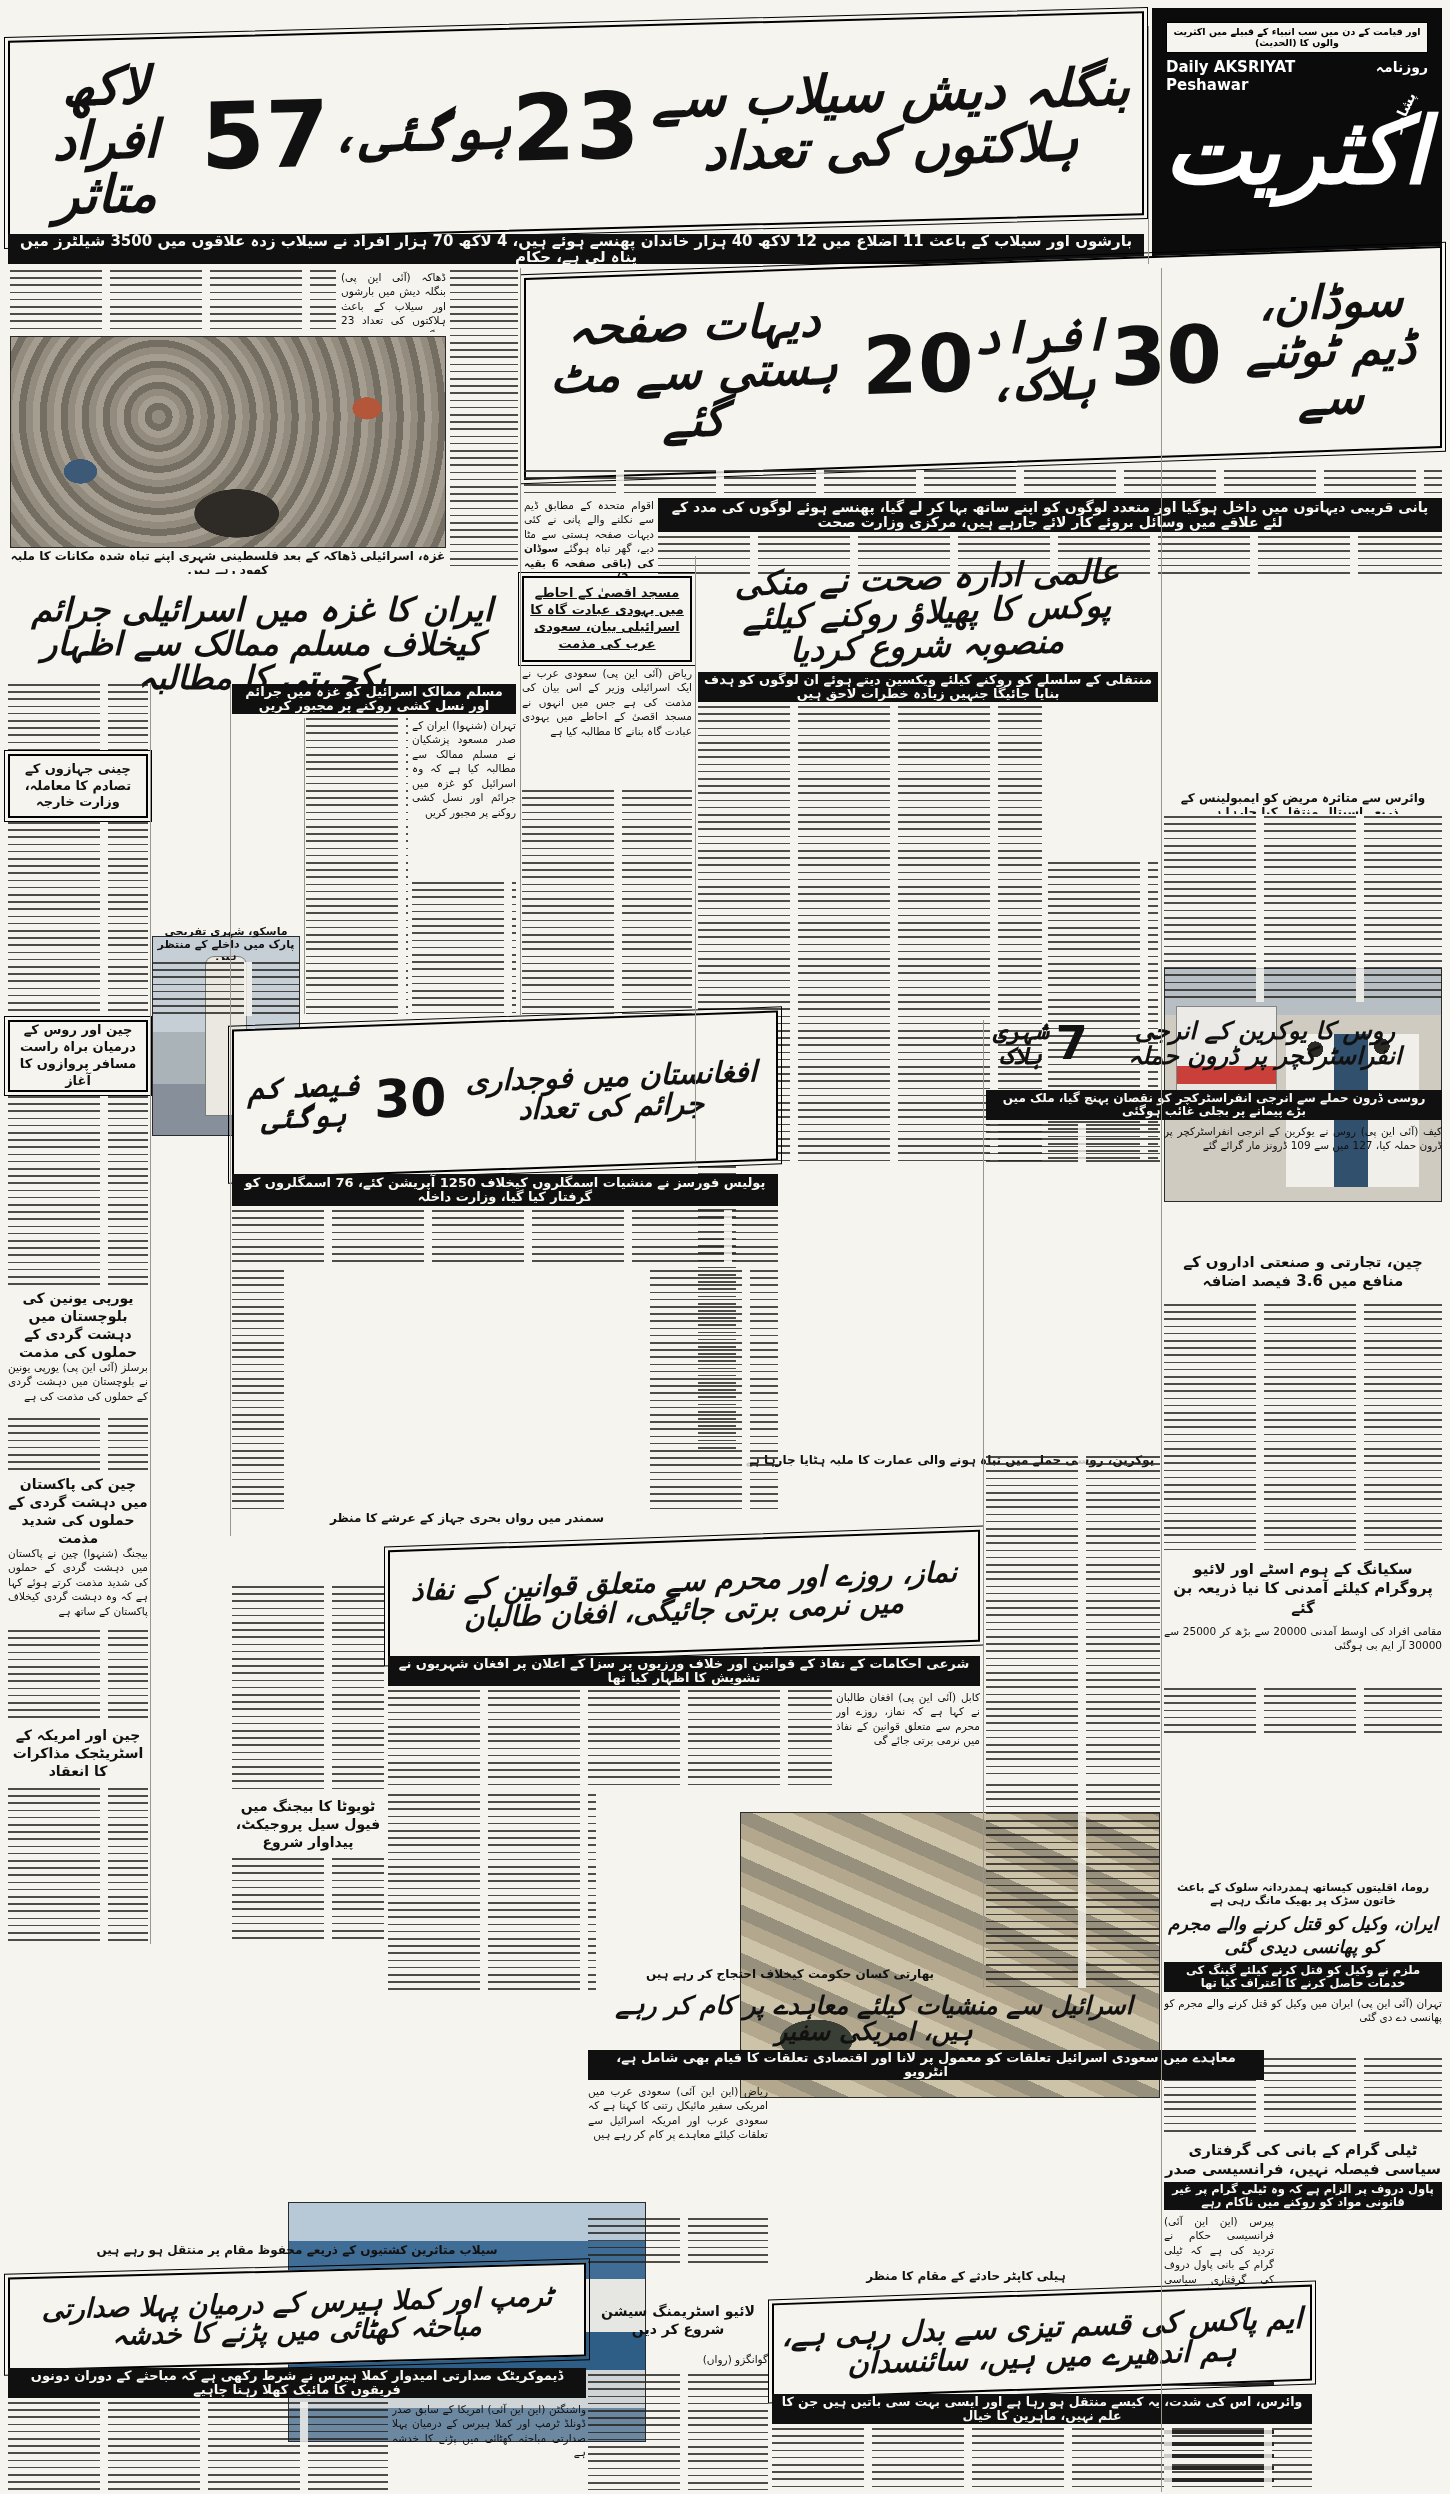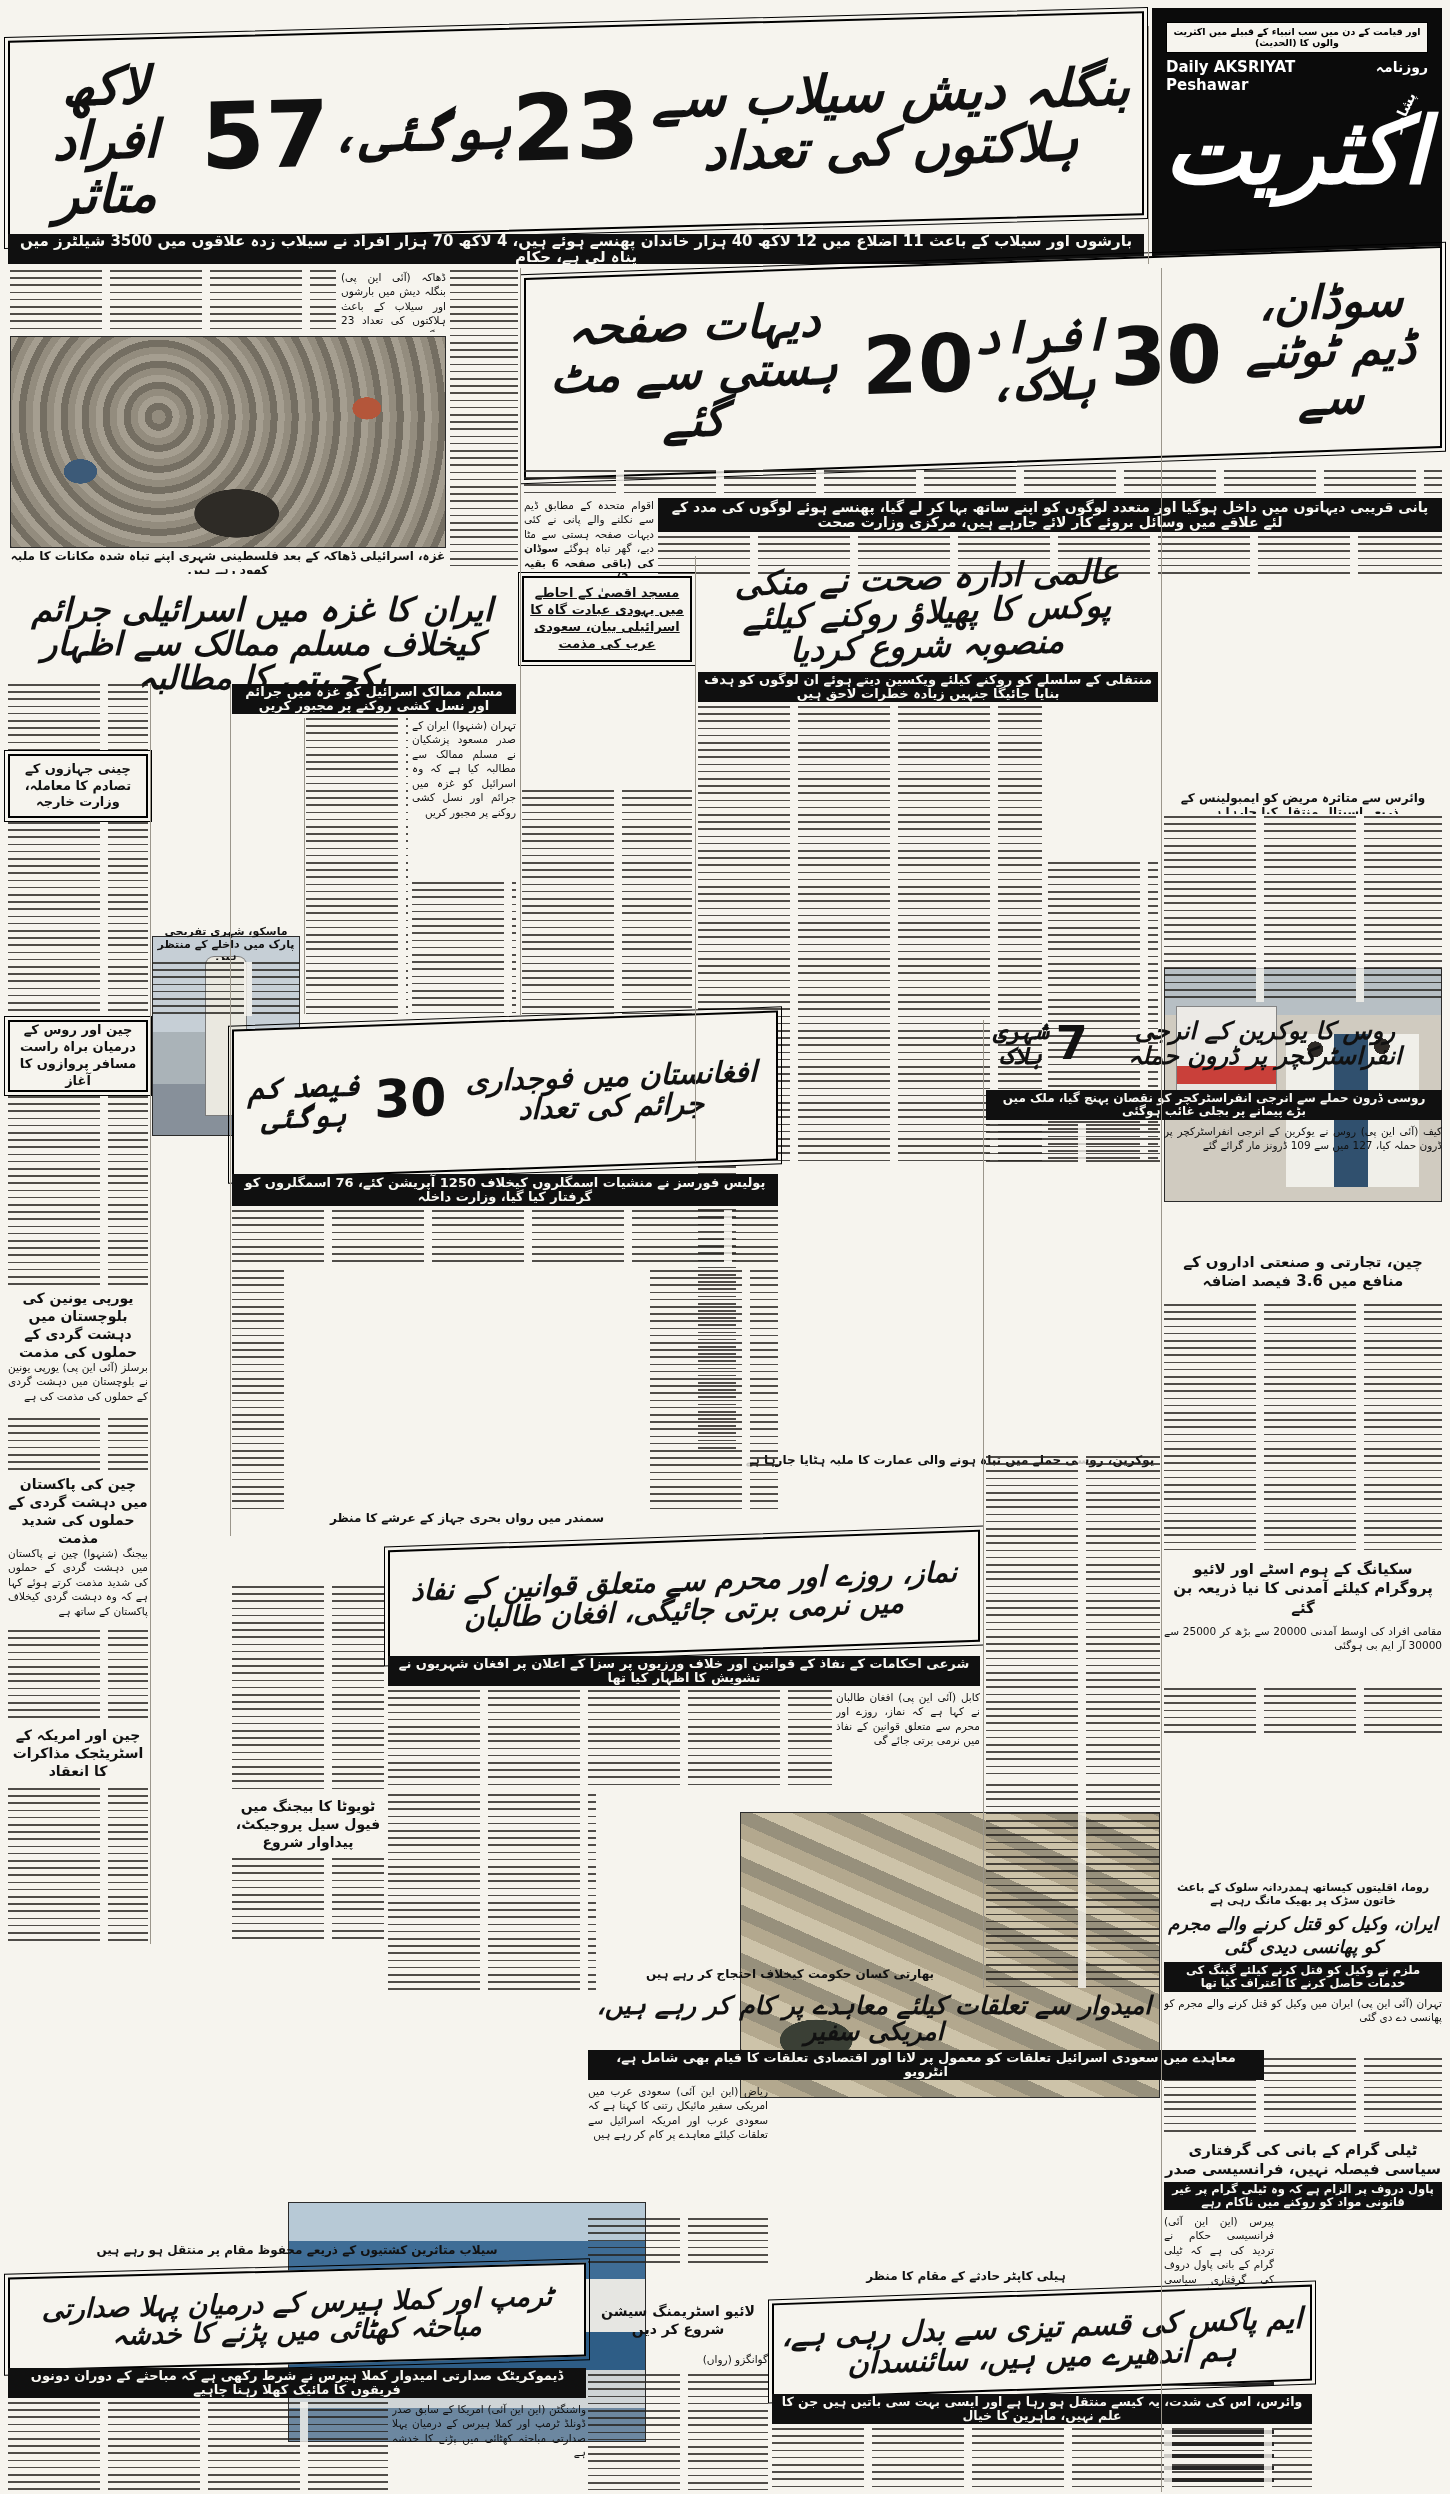--- a/index.html
+++ b/index.html
@@ -119,20 +119,21 @@
   <div class="abs lede rtl" style="left:8px;top:1546px;width:140px;height:80px;">بیجنگ (شنہوا) چین نے پاکستان میں دہشت گردی کے حملوں کی شدید مذمت کرتے ہوئے کہا ہے کہ وہ دہشت گردی کیخلاف پاکستان کے ساتھ ہے</div>
   <div class="abs sim" style="left:8px;top:1630px;width:140px;height:88px;"></div>
   <div class="abs mh rtl" style="left:8px;top:1722px;width:140px;height:62px;font-size:14px;">چین اور امریکہ کے اسٹریٹجک مذاکرات کا انعقاد</div>
   <div class="abs sim" style="left:8px;top:1788px;width:140px;height:156px;"></div>
 
   <div class="abs ph p-moscow" style="left:152px;top:724px;width:148px;height:200px;"></div>
   <div class="abs cap rtl" style="left:152px;top:926px;width:148px;height:34px;font-size:11px;">ماسکو، شہری تفریحی پارک میں داخلے کے منتظر ہیں</div>
   <div class="abs sim" style="left:152px;top:962px;width:148px;height:54px;"></div>
 
   <div class="abs dbox mh rtl" style="left:522px;top:576px;width:170px;height:86px;font-size:13px;text-decoration:underline;">مسجد اقصیٰ کے احاطے میں یہودی عبادت گاہ کا اسرائیلی بیان، سعودی عرب کی مذمت</div>
+  <div class="abs lede rtl" style="left:522px;top:666px;width:170px;height:120px;">ریاض (آئی این پی) سعودی عرب نے ایک اسرائیلی وزیر کے اس بیان کی مذمت کی ہے جس میں انہوں نے مسجد اقصیٰ کے احاطے میں یہودی عبادت گاہ بنانے کا مطالبہ کیا ہے</div>
   <div class="abs sim" style="left:522px;top:790px;width:170px;height:224px;"></div>
 
   <div class="abs hl rtl" style="left:698px;top:556px;width:458px;height:112px;font-size:33px;transform:skewY(-2deg);">عالمی ادارہ صحت نے منکی پوکس کا پھیلاؤ روکنے کیلئے منصوبہ شروع کردیا</div>
   <div class="abs strip rtl" style="left:698px;top:672px;width:460px;height:30px;font-size:13px;">منتقلی کے سلسلے کو روکنے کیلئے ویکسین دیتے ہوئے ان لوگوں کو ہدف بنایا جائیگا جنہیں زیادہ خطرات لاحق ہیں</div>
   <div class="abs lede rtl" style="left:1048px;top:706px;width:110px;height:152px;"></div>
   <div class="abs sim" style="left:698px;top:706px;width:344px;height:456px;"></div>
   <div class="abs sim" style="left:1048px;top:862px;width:110px;height:300px;"></div>
 
   <div class="abs ph p-who" style="left:1164px;top:556px;width:278px;height:234px;"></div>
   <div class="abs cap rtl" style="left:1164px;top:792px;width:278px;height:22px;">وائرس سے متاثرہ مریض کو ایمبولینس کے ذریعے اسپتال منتقل کیا جارہا ہے</div>
@@ -186,21 +187,21 @@
   <div class="abs mh rtl" style="left:1164px;top:1912px;width:278px;height:46px;font-size:18px;font-style:italic;">ایران، وکیل کو قتل کرنے والے مجرم کو پھانسی دیدی گئی</div>
   <div class="abs strip rtl" style="left:1164px;top:1962px;width:278px;height:30px;font-size:11.5px;">ملزم نے وکیل کو قتل کرنے کیلئے گینگ کی خدمات حاصل کرنے کا اعتراف کیا تھا</div>
   <div class="abs lede rtl" style="left:1164px;top:1996px;width:278px;height:58px;">تہران (آئی این پی) ایران میں وکیل کو قتل کرنے والے مجرم کو پھانسی دے دی گئی</div>
   <div class="abs sim" style="left:1164px;top:2058px;width:278px;height:78px;"></div>
 
   <div class="abs mh rtl" style="left:1164px;top:2140px;width:278px;height:40px;font-size:15px;">ٹیلی گرام کے بانی کی گرفتاری سیاسی فیصلہ نہیں، فرانسیسی صدر</div>
   <div class="abs strip rtl" style="left:1164px;top:2182px;width:278px;height:28px;font-size:11.5px;">پاول دروف پر الزام ہے کہ وہ ٹیلی گرام پر غیر قانونی مواد کو روکنے میں ناکام رہے</div>
   <div class="abs lede rtl" style="left:1164px;top:2214px;width:110px;height:128px;">پیرس (این این آئی) فرانسیسی حکام نے تردید کی ہے کہ ٹیلی گرام کے بانی پاول دروف کی گرفتاری سیاسی بنیادوں پر کی گئی (باقی صفحہ 6 بقیہ نمبر 11)</div>
   <div class="abs simb" style="left:1164px;top:2346px;width:110px;height:144px;"></div>
 
-  <div class="abs hl rtl" style="left:588px;top:1992px;width:572px;height:54px;font-size:25px;">امیدوار سے تعلقات کیلئے معاہدے پر کام کر رہے ہیں، امریکی سفیر</div>
+  <div class="abs hl rtl" style="left:588px;top:1992px;width:572px;height:54px;font-size:25px;">اسرائیل سے منشیات کیلئے معاہدے پر کام کر رہے ہیں، امریکی سفیر</div>
   <div class="abs strip rtl" style="left:588px;top:2050px;width:676px;height:30px;font-size:13px;">معاہدے میں سعودی اسرائیل تعلقات کو معمول پر لانا اور اقتصادی تعلقات کا قیام بھی شامل ہے، انٹرویو</div>
   <div class="abs lede rtl" style="left:588px;top:2084px;width:180px;height:130px;">ریاض (این این آئی) سعودی عرب میں امریکی سفیر مائیکل رتنی کا کہنا ہے کہ سعودی عرب اور امریکہ اسرائیل سے تعلقات کیلئے معاہدے پر کام کر رہے ہیں</div>
   <div class="abs sim" style="left:588px;top:2218px;width:180px;height:48px;"></div>
 
   <div class="abs cap rtl" style="left:772px;top:2270px;width:388px;height:20px;">ہیلی کاپٹر حادثے کے مقام کا منظر</div>
 
   <div class="abs cap rtl" style="left:8px;top:2244px;width:578px;height:22px;">سیلاب متاثرین کشتیوں کے ذریعے محفوظ مقام پر منتقل ہو رہے ہیں</div>
   <div class="abs dbox hl rtl" style="left:8px;top:2270px;width:578px;height:94px;font-size:27px;transform:skewY(-1.5deg);">ٹرمپ اور کملا ہیرس کے درمیان پہلا صدارتی مباحثہ کھٹائی میں پڑنے کا خدشہ</div>
   <div class="abs strip rtl" style="left:8px;top:2368px;width:578px;height:30px;font-size:13px;">ڈیموکریٹک صدارتی امیدوار کملا ہیرس نے شرط رکھی ہے کہ مباحثے کے دوران دونوں فریقوں کا مائیک کھلا رہنا چاہیے</div>
   <div class="abs lede rtl" style="left:392px;top:2402px;width:194px;height:88px;">واشنگٹن (این این آئی) امریکا کے سابق صدر ڈونلڈ ٹرمپ اور کملا ہیرس کے درمیان پہلا صدارتی مباحثہ کھٹائی میں پڑنے کا خدشہ ہے</div>

